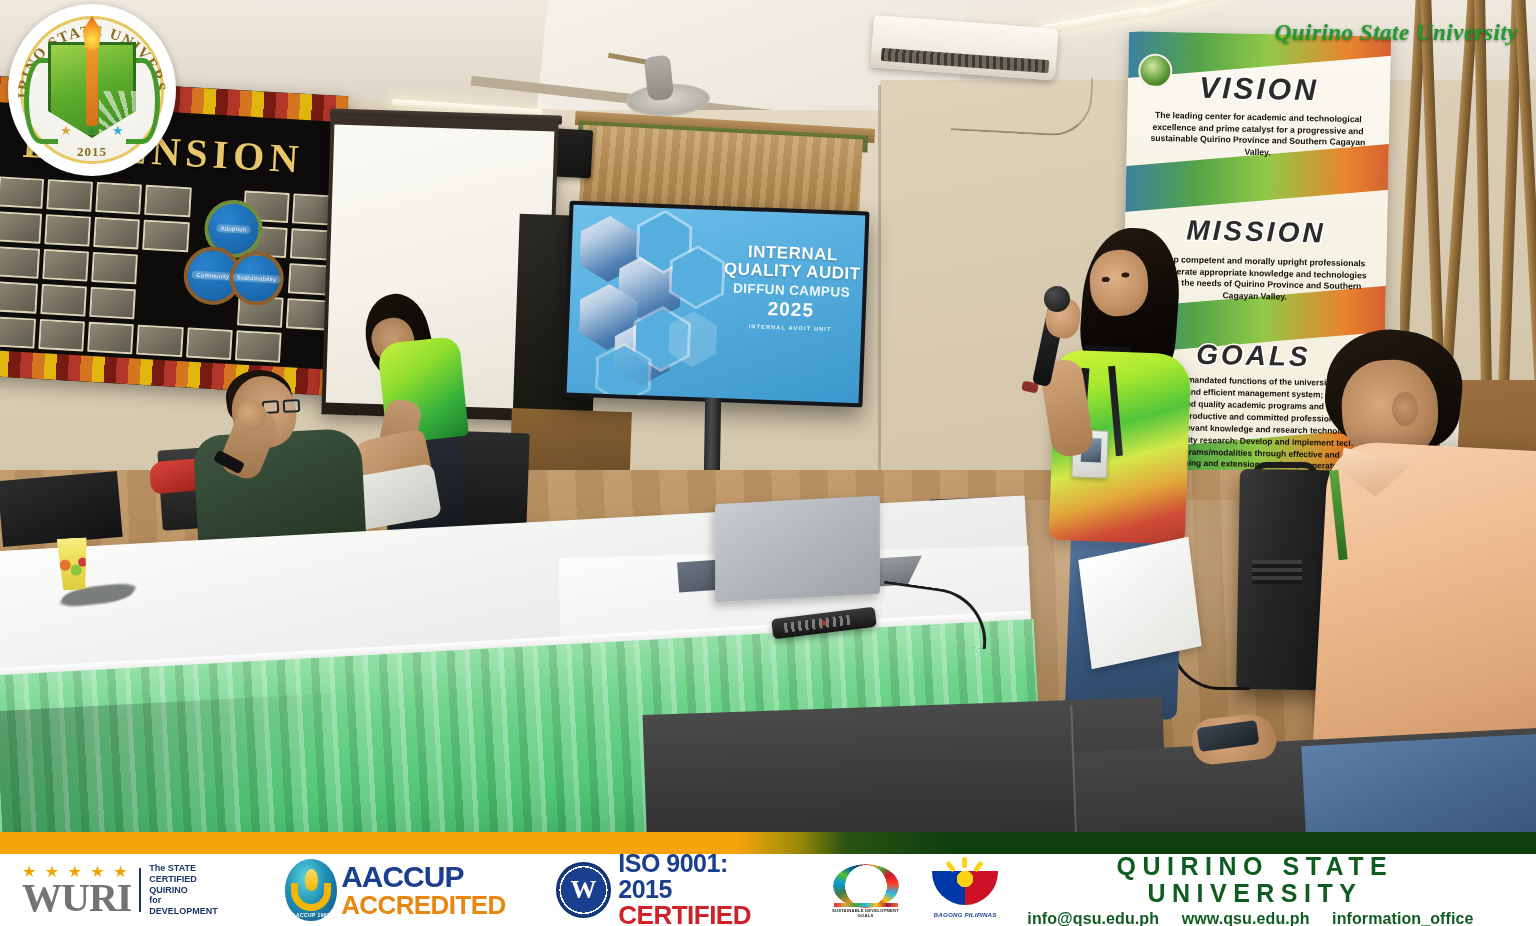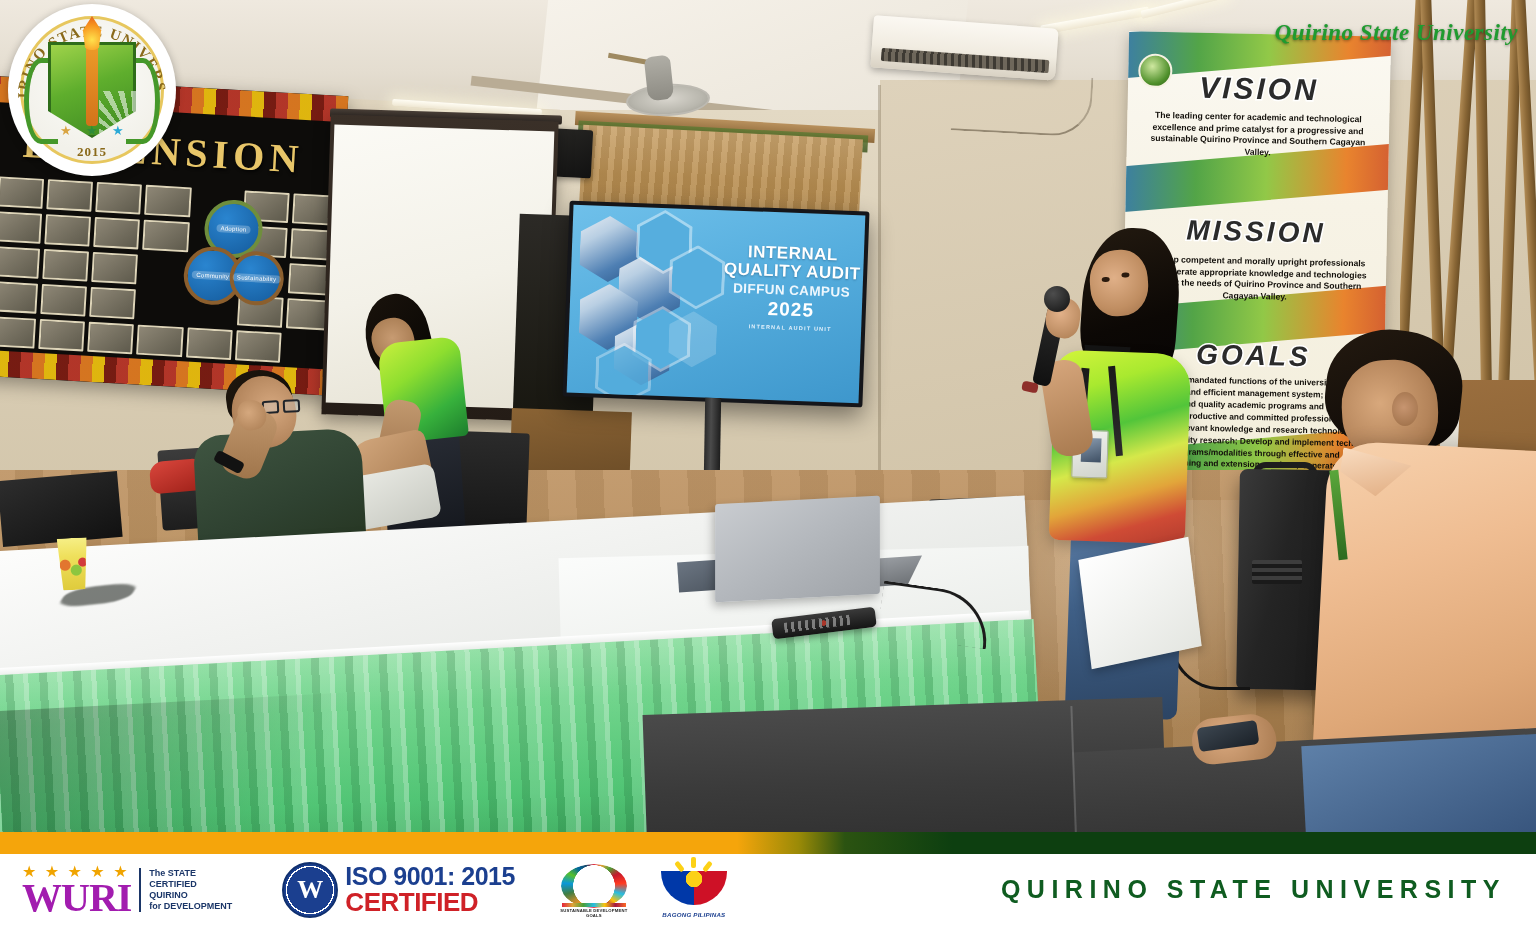--- a/index.html
+++ b/index.html
@@ -834,21 +834,21 @@
     background: #ffffff;
     display: flex; align-items: center;
   }
   .fl { display:flex; align-items:center; }
 
   
   .wuri { margin-left: 22px; display:flex; align-items:center; }
   .wuri-stars { color:#f0a400; font-size: 16px; letter-spacing: 2px; line-height:1; }
   .wuri-word {
     font-family:"Liberation Serif", serif; font-weight: 700;
-    font-size: 40px; color:#a21caf; line-height: .9; letter-spacing: -1px;
+    font-size: 40px; color:#737373; line-height: .9; letter-spacing: -1px;
   }
   .wuri-rule { width: 2px; height: 44px; background:#1b3668; margin: 0 8px; }
   .wuri-sub { font-size: 9px; line-height: 1.22; color:#1b3668; font-weight:700; }
 
   
   .aaccup { margin-left: 54px; display:flex; align-items:center; }
   .aac-logo {
     width: 52px; height: 62px; position: relative;
     background: radial-gradient(ellipse at 40% 30%, #5fd6e0 0%, #1f8fb6 45%, #0e4f86 100%);
     border-radius: 50% 50% 48% 48%;
@@ -1197,20 +1197,31 @@
       </div>
       <div class="wuri-rule"></div>
       <div class="wuri-sub">
         <div>The STATE</div>
         <div>CERTIFIED</div>
         <div>QUIRINO</div>
         <div>for DEVELOPMENT</div>
       </div>
     </div>
 
+    <div class="aaccup fl">
+      <div class="aac-logo">
+        <div class="aac-flame"></div>
+        <div class="aac-hands"></div>
+        <div class="aac-yr">AACCUP 1987</div>
+      </div>
+      <div class="aac-text">
+        <div class="aac-t1">AACCUP</div>
+        <div class="aac-t2">ACCREDITED</div>
+      </div>
+    </div>
 
     <div class="iso fl">
       <div class="iso-logo">
         <span class="iso-w">W</span>
       </div>
       <div class="iso-text">
         <div class="iso-t1">ISO 9001: 2015</div>
         <div class="iso-t2">CERTIFIED</div>
       </div>
     </div>
@@ -1227,16 +1238,21 @@
       <div class="bp-arc"></div>
       <div class="bp-ray" style="left:36px;top:-2px;"></div>
       <div class="bp-ray" style="left:22px;top:2px;transform:rotate(-38deg);"></div>
       <div class="bp-ray" style="left:50px;top:2px;transform:rotate(38deg);"></div>
       <div class="bp-sun"></div>
       <div class="bp-cap">BAGONG PILIPINAS</div>
     </div>
 
     <div class="foot-right">
       <div class="fr-title">QUIRINO STATE UNIVERSITY</div>
+      <div class="fr-sub">
+        <span>info@qsu.edu.ph</span>
+        <span>www.qsu.edu.ph</span>
+        <span>information_office</span>
+      </div>
     </div>
 
   </div>
 </div>
 
 </body></html>

